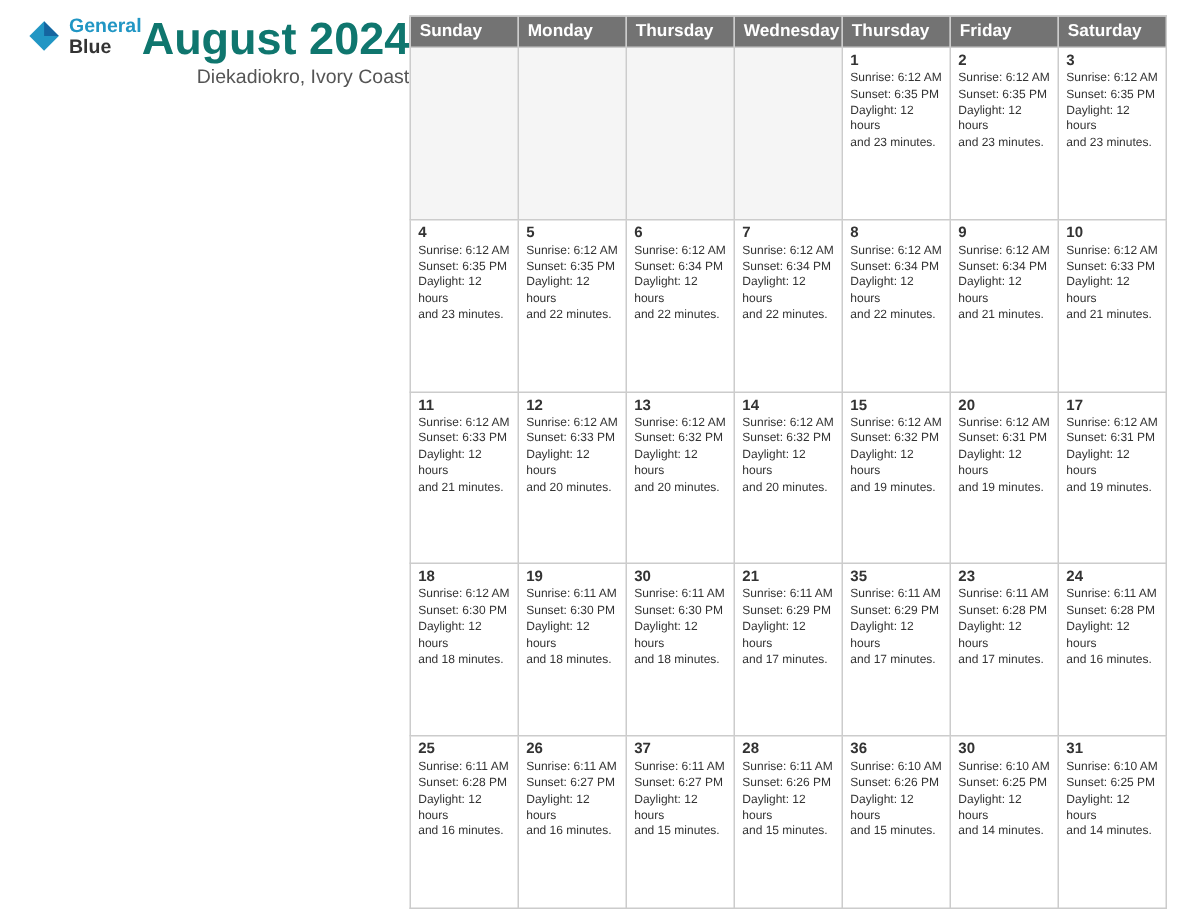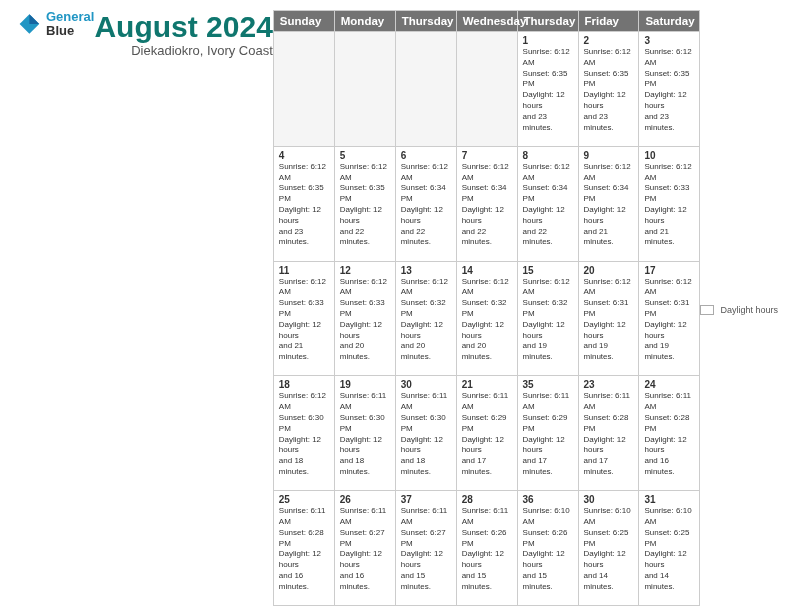--- a/index.html
+++ b/index.html
@@ -372,17 +372,13 @@
             <span class="day-number">31</span>
             <div class="day-info" style="white-space: pre-line;">Sunrise: 6:10 AM
 Sunset: 6:25 PM
 Daylight: 12 hours
 and 14 minutes.</div>
           </td>
         </tr>
       </tbody>
   </table>
 
-  <div class="footer">
-    <div class="footer-box"></div>
-    <span>Daylight hours</span>
-  </div>
 </div>
 
 </body></html>

